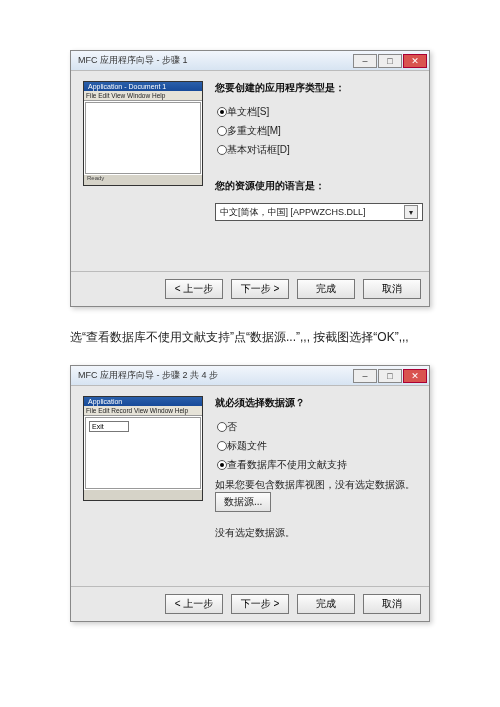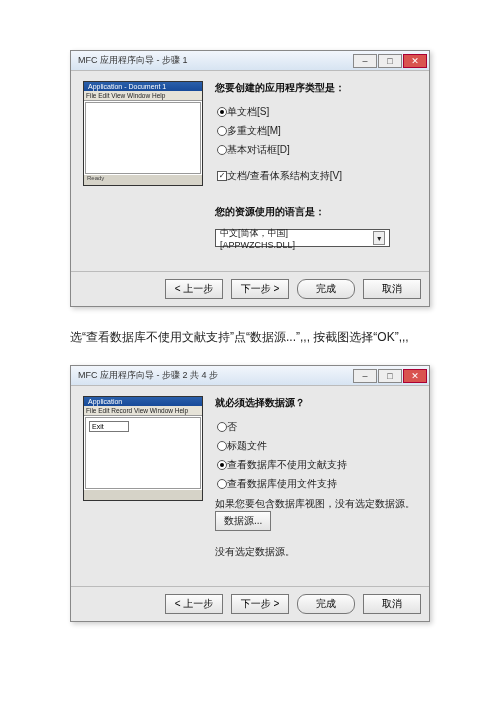--- a/index.html
+++ b/index.html
@@ -99,21 +99,21 @@
 .lang { margin-top: 22px; }
 .select {
   margin-top: 5px;
   border: 1px solid #555;
   background: #fff;
   height: 18px;
   display: flex;
   align-items: center;
   padding: 0 4px;
   font-size: 9px;
-  width: 175px;
+  width: 208px;
   justify-content: space-between;
   gap: 36px;
 }
 .select .arr {
   width: 14px; height: 14px; border: 1px solid #888; background:#eee;
   display:flex; align-items:center; justify-content:center; font-size:8px;
 }
 .btnbar {
   border-top: 1px solid #bbb;
   padding: 7px 8px;
@@ -123,21 +123,21 @@
   background: #e8e8e8;
 }
 .btn {
   border: 1px solid #777;
   background: linear-gradient(#fcfcfc,#e3e3e3);
   padding: 2px 0;
   width: 58px;
   text-align: center;
   font-size: 10px;
 }
-.btn.wide { width: 58px; border-radius: 9px; }
+.btn.wide { width: 58px; }
 .smallbtn {
   border: 1px solid #777;
   background: linear-gradient(#fcfcfc,#e3e3e3);
   padding: 2px 8px;
   font-size: 10px;
   display: inline-block;
 }
 .caption {
   font-size: 12px;
   line-height: 2.0;
@@ -176,24 +176,20 @@
           <span class="radio sel"></span>
           <span>单文档[S]</span>
         </div>
       <div class="opt">
           <span class="radio"></span>
           <span>多重文档[M]</span>
         </div>
       <div class="opt">
           <span class="radio"></span>
           <span>基本对话框[D]</span>
-        </div>
-      <div class="opt" style="margin-top:12px">
-          <span class="check sel"></span>
-          <span>文档/查看体系结构支持[V]</span>
         </div>
       <div class="lang">
         <div class="prompt">您的资源使用的语言是：</div>
         <div class="select">
           <span>中文[简体，中国] [APPWZCHS.DLL]</span>
           <span class="arr">▾</span>
         </div>
       </div>
     </div>
   </div>
@@ -236,24 +232,20 @@
           <span>否</span>
         </div>
       <div class="opt">
           <span class="radio"></span>
           <span>标题文件</span>
         </div>
       <div class="opt">
           <span class="radio sel"></span>
           <span>查看数据库不使用文献支持</span>
         </div>
-      <div class="opt">
-          <span class="radio"></span>
-          <span>查看数据库使用文件支持</span>
-        </div>
       <div class="note">如果您要包含数据库视图，没有选定数据源。</div>
       <div class="smallbtn">数据源...</div>
       <div class="note note2">没有选定数据源。</div>
     </div>
   </div>
   <div class="btnbar">
     <div class="btn">&lt; 上一步</div>
     <div class="btn">下一步 &gt;</div>
     <div class="btn wide">完成</div>
     <div class="btn">取消</div>

